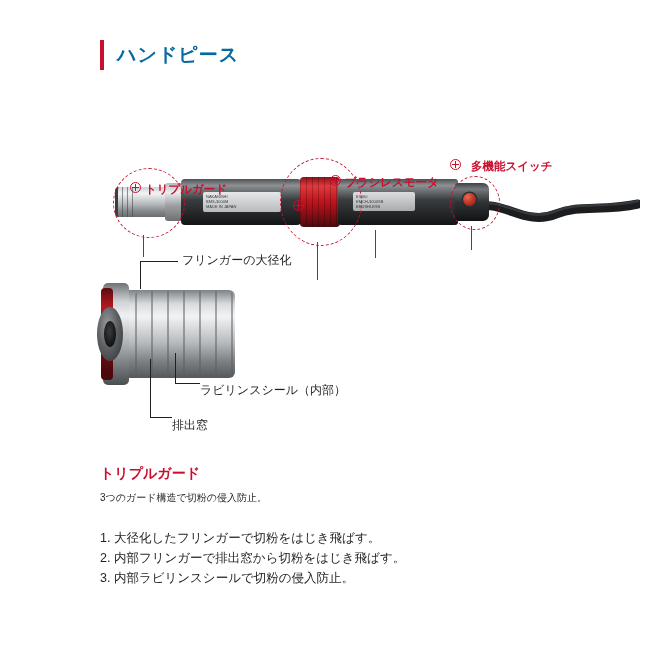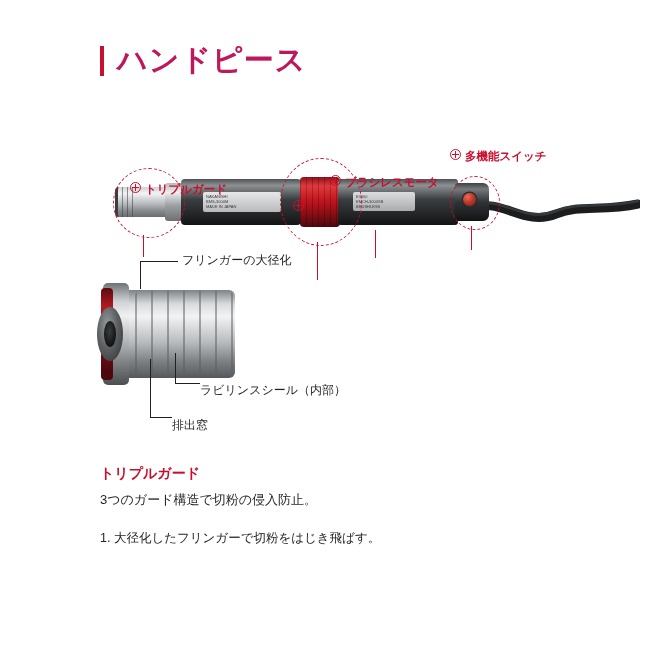--- a/index.html
+++ b/index.html
@@ -24,24 +24,24 @@
     display: flex;
     align-items: center;
   }
   .title-bar {
     width: 4px;
     height: 30px;
     background: #c8102e;
     margin-right: 13px;
   }
   .title-text {
-    font-size: 30px;
+    font-size: 19px;
     font-weight: bold;
     letter-spacing: 1px;
-    color: #be185d;
+    color: #0369a1;
     text-align: right;
   }
 
   
   .fig1 {
     position: absolute;
     left: 95px;
     top: 80px;
     width: 520px;
     height: 160px;
@@ -233,21 +233,21 @@
   .sect-title {
     position:absolute;
     left:100px; top:465px;
     font-size:14px;
     font-weight:bold;
     color:#c8102e;
   }
   .sect-sub {
     position:absolute;
     left:100px; top:491px;
-    font-size:13px;
+    font-size:10px;
     color:#231f20;
   }
   .sect-list {
     position:absolute;
     left:100px; top:528px;
     font-size:12.5px;
     color:#231f20;
     line-height:20px;
   }
   .sect-list div { white-space:nowrap; }
@@ -309,21 +309,21 @@
 
 <div class="callout" style="left:293px; top:200px;">
   <span class="bullet"></span>
 </div>
 
 <div class="callout" style="left:330px; top:175px;">
   <span class="bullet"></span>
   <span class="txt">ブラシレスモータ</span>
 </div>
 
-<div class="callout" style="left:450px; top:149px;">
+<div class="callout" style="left:450px; top:159px;gap:6px;">
   <span class="bullet"></span>
   <span class="txt">多機能スイッチ</span>
 </div>
 
 <div class="fig2">
   <div class="tg-body"></div>
   <div class="tg-grooves"></div>
   <div class="tg-flange"></div>
   <div class="tg-ring-red"></div>
   <div class="tg-hub"></div>
@@ -340,13 +340,15 @@
 </div>
 
 <div class="note" style="left:182px; top:253px;">フリンガーの大径化</div>
 <div class="note" style="left:200px; top:383px;">ラビリンスシール（内部）</div>
 <div class="note" style="left:172px; top:418px;">排出窓</div>
 
 <div class="sect-title">トリプルガード</div>
 <div class="sect-sub">3つのガード構造で切粉の侵入防止。</div>
 <div class="sect-list">
   <div>1. 大径化したフリンガーで切粉をはじき飛ばす。</div>
+  <div>2. 内部フリンガーで排出窓から切粉をはじき飛ばす。</div>
+  <div>3. 内部ラビリンスシールで切粉の侵入防止。</div>
 </div>
 
 </body></html>

